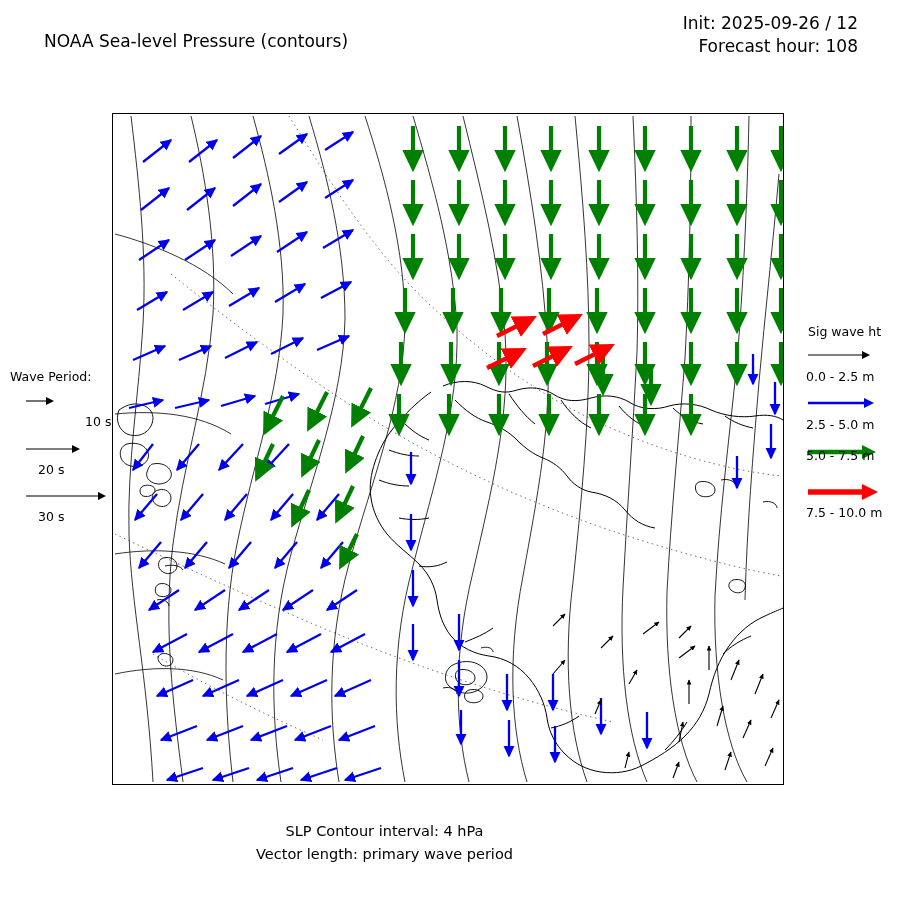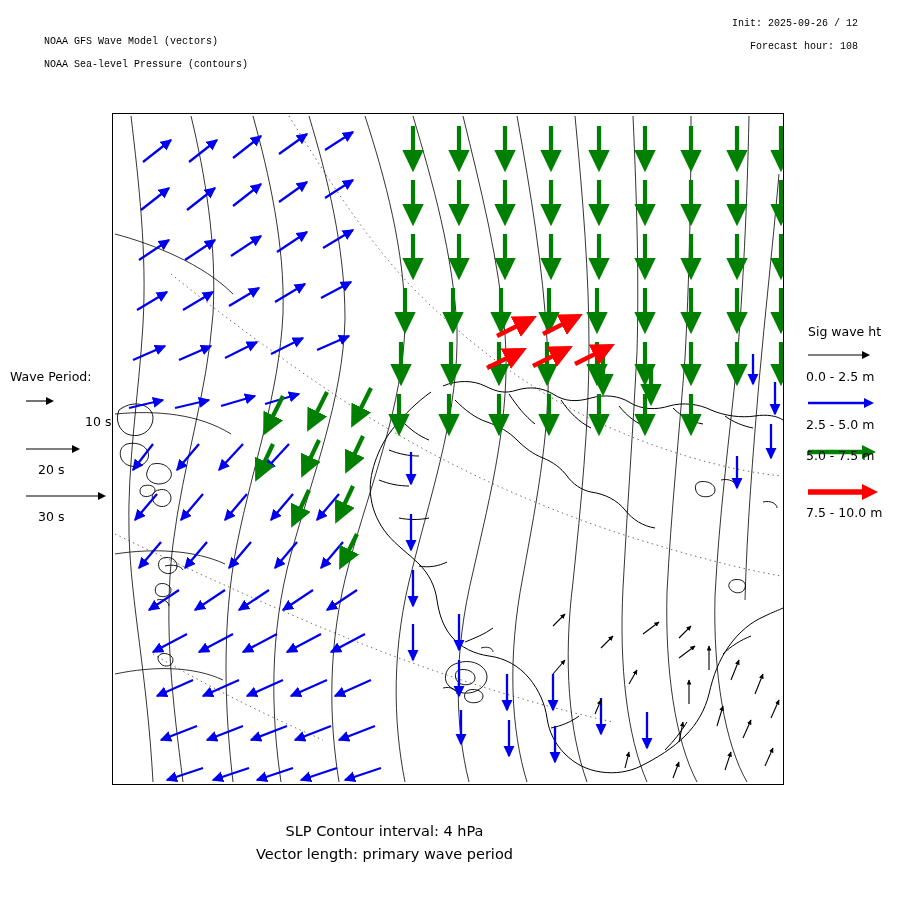--- a/index.html
+++ b/index.html
@@ -5,40 +5,39 @@
   html,body{margin:0;padding:0;}
   body{
     width:900px;height:900px;
     background:#ffffff;
     font-family:"DejaVu Sans", sans-serif;
     color:#000000;
     position:relative;
     overflow:hidden;
   }
   .abs{position:absolute;}
-  .ttl{font-size:10px;line-height:23px;white-space:nowrap;font-family:Liberation Mono, monospace;}
+  .ttl{font-size:17px;line-height:23px;white-space:nowrap;}
   #title-left{left:44px;top:30px;}
   #title-right{right:42px;top:12px;text-align:right;}
   #map-frame{
     left:112px;top:113px;width:672px;height:672px;
     border:1px solid #000;box-sizing:border-box;background:#fff;
   }
   #map-svg{position:absolute;left:0;top:0;}
   .capt{font-size:14.5px;line-height:23px;text-align:center;width:769px;left:0;}
   #caption{top:820px;}
   #legend-title{left:808px;top:324px;font-size:12.5px;white-space:nowrap;}
   .leg-lab{font-size:12.5px;white-space:nowrap;}
   #period-title{left:10px;top:369px;font-size:12.5px;white-space:nowrap;}
   .per-lab{font-size:12.5px;white-space:nowrap;}
 </style>
 </head>
 <body>
 
 <div class="abs ttl" id="title-left">
-  <div>NOAA GFS Wave Model (vectors)</div>
   <div>NOAA Sea-level Pressure (contours)</div>
 </div>
 
 <div class="abs ttl" id="title-right">
   <div>Init: 2025-09-26 / 12</div>
   <div>Forecast hour: 108</div>
 </div>
 
 <div class="abs" id="map-frame">
 <svg id="map-svg" width="670" height="670" viewBox="0 0 670 670" xmlns="http://www.w3.org/2000/svg">

